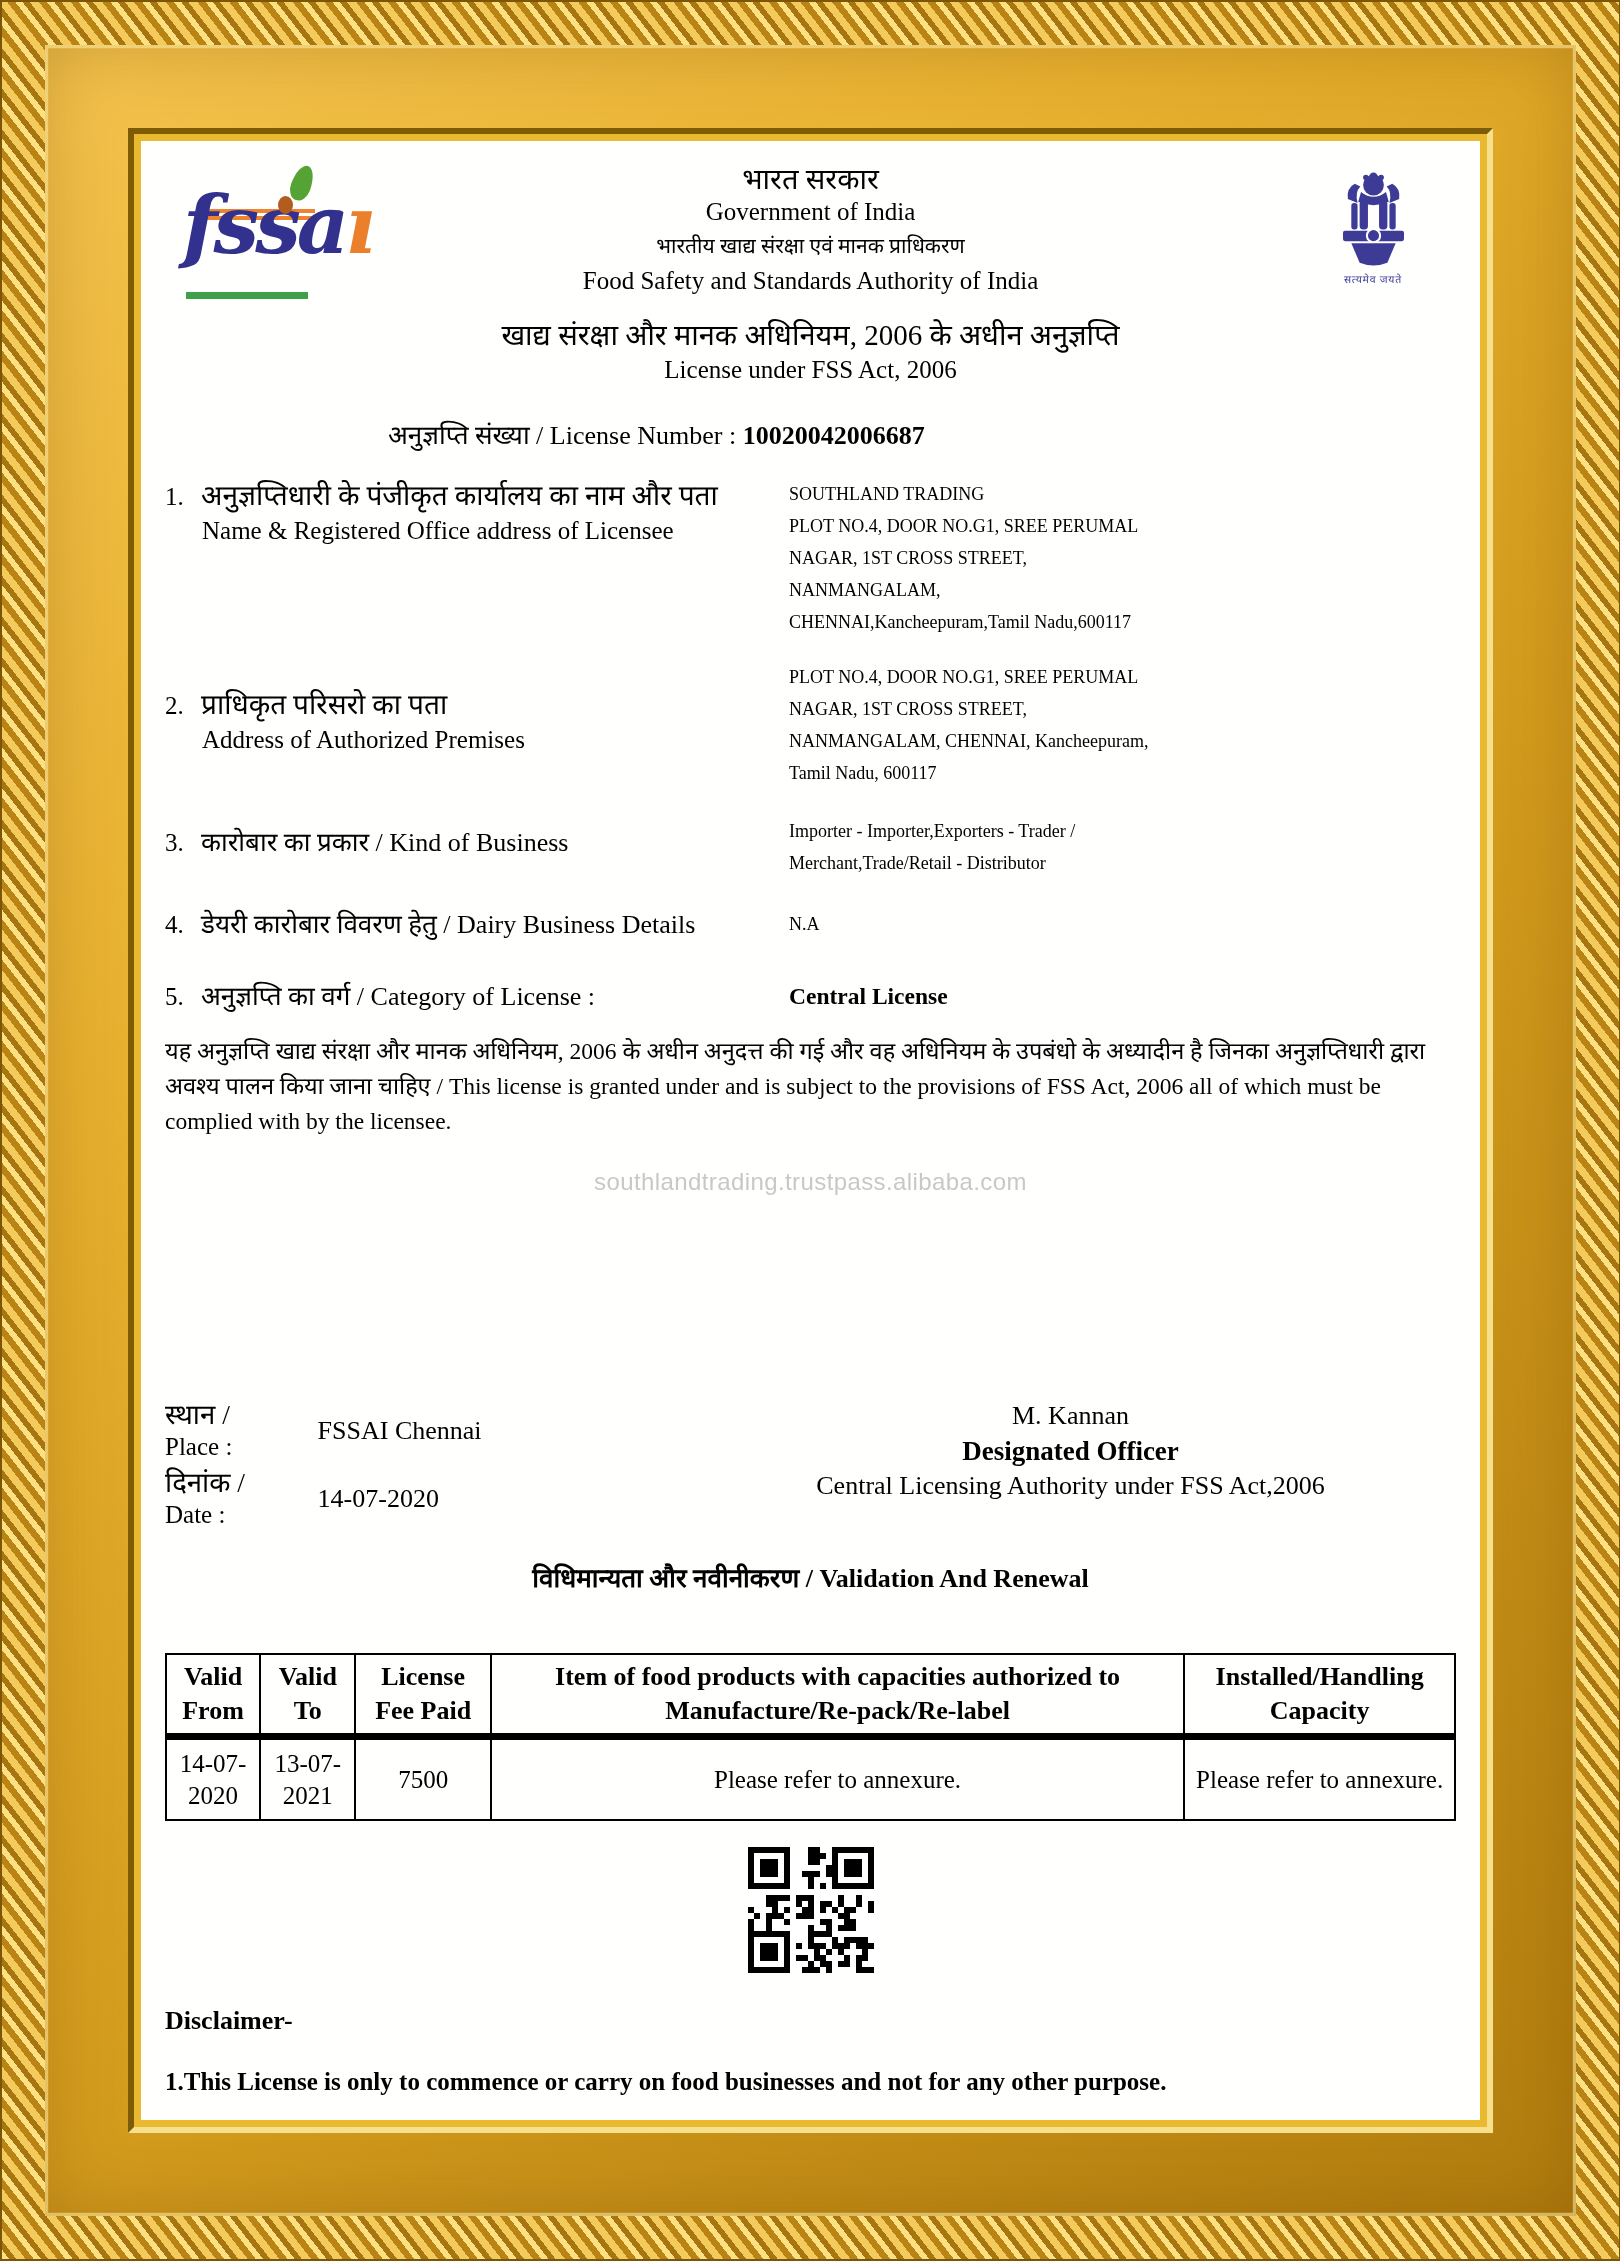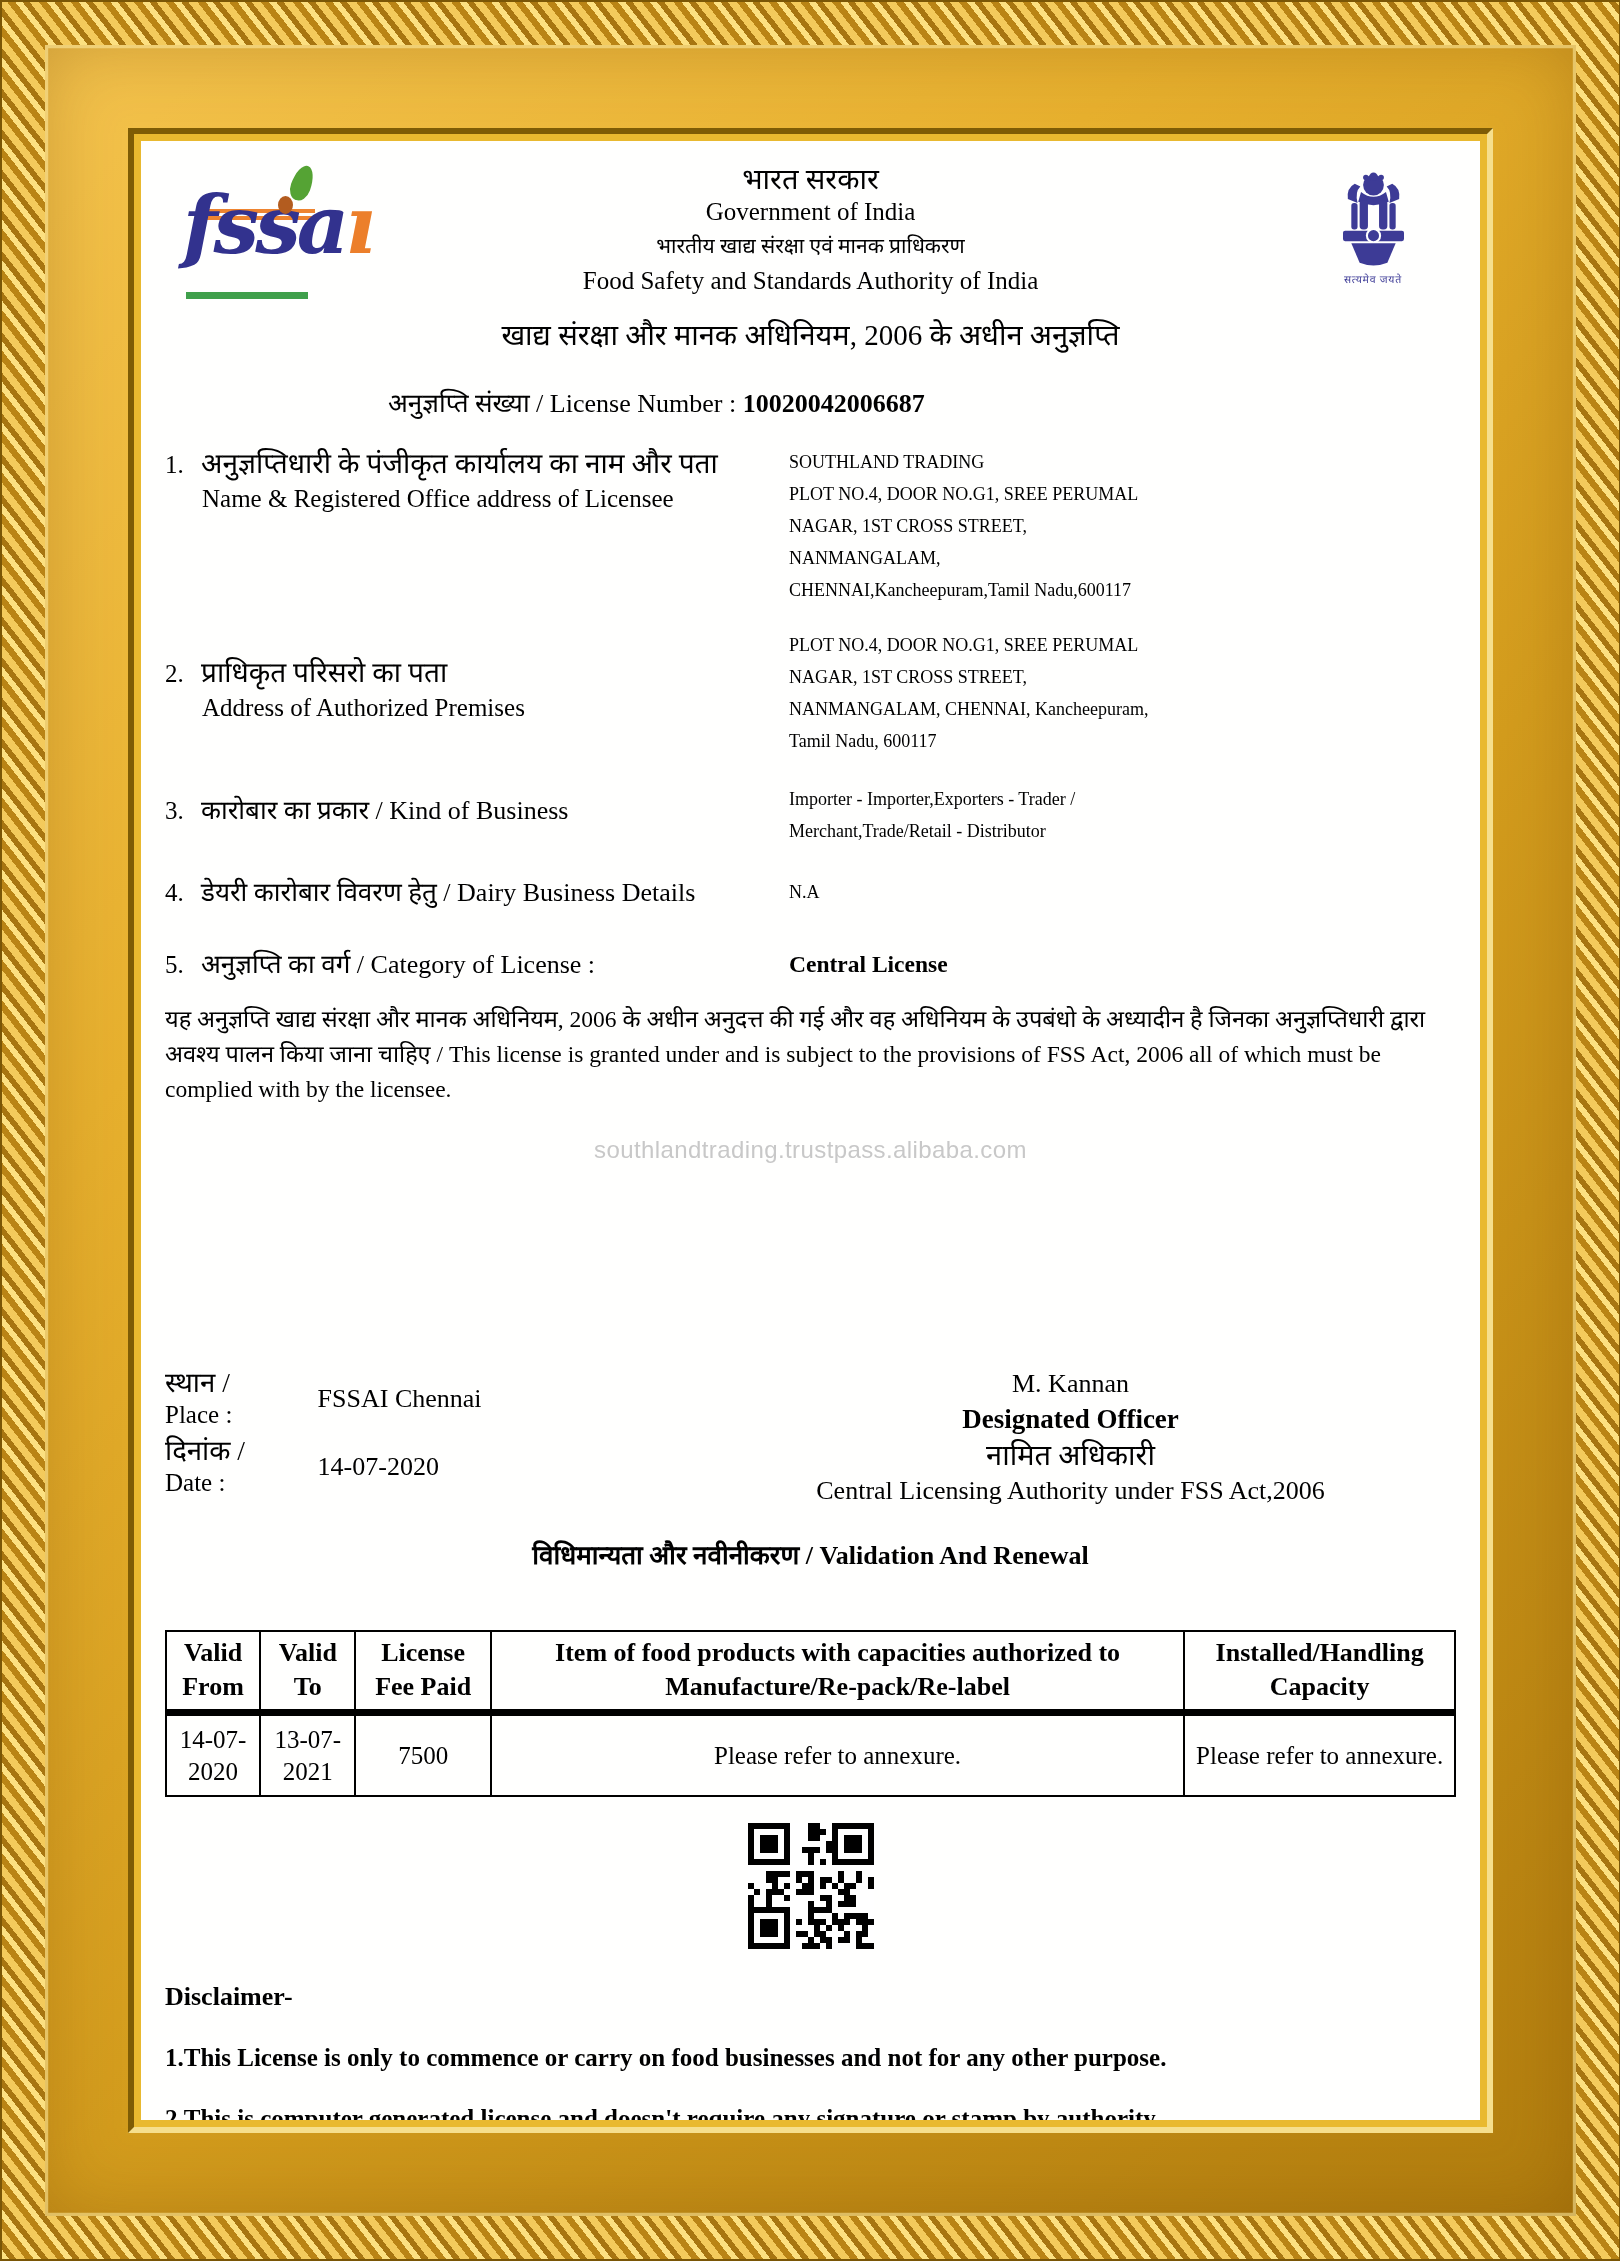--- a/index.html
+++ b/index.html
@@ -139,20 +139,21 @@
     </div>
 
     <div class="hdr-hi1">भारत सरकार</div>
     <div class="hdr-en1">Government of India</div>
     <div class="hdr-hi2">भारतीय खाद्य संरक्षा एवं मानक प्राधिकरण</div>
     <div class="hdr-en2">Food Safety and Standards Authority of India</div>
   </div>
 
   <div class="act">
     <div class="act-hi">खाद्य संरक्षा और मानक अधिनियम, 2006 के अधीन अनुज्ञप्ति</div>
+    <div class="act-en">License under FSS Act, 2006</div>
   </div>
 
   <div class="lic-row">
     <span>अनुज्ञप्ति संख्या / License Number :</span>
     <span class="lic-val">10020042006687</span>
   </div>
 
   <div class="items">
 
     <div class="item-row row-1">
@@ -215,21 +216,20 @@
       <div class="pd-label">
         <div class="hi">दिनांक /</div>
         <div>Date :</div>
       </div>
       <div class="pd-value">14-07-2020</div>
     </div>
 
     <div class="officer">
       <div class="off-name">M. Kannan</div>
       <div class="off-title">Designated Officer</div>
-      <div class="off-title-hi">नामित अधिकारी</div>
       <div class="off-auth">Central Licensing Authority under FSS Act,2006</div>
     </div>
   </div>
 
   <div class="validation-heading">विधिमान्यता और नवीनीकरण / Validation And Renewal</div>
 
   <table class="vtable">
     <colgroup>
       <col style="width:7.3%">
         <col style="width:7.4%">

